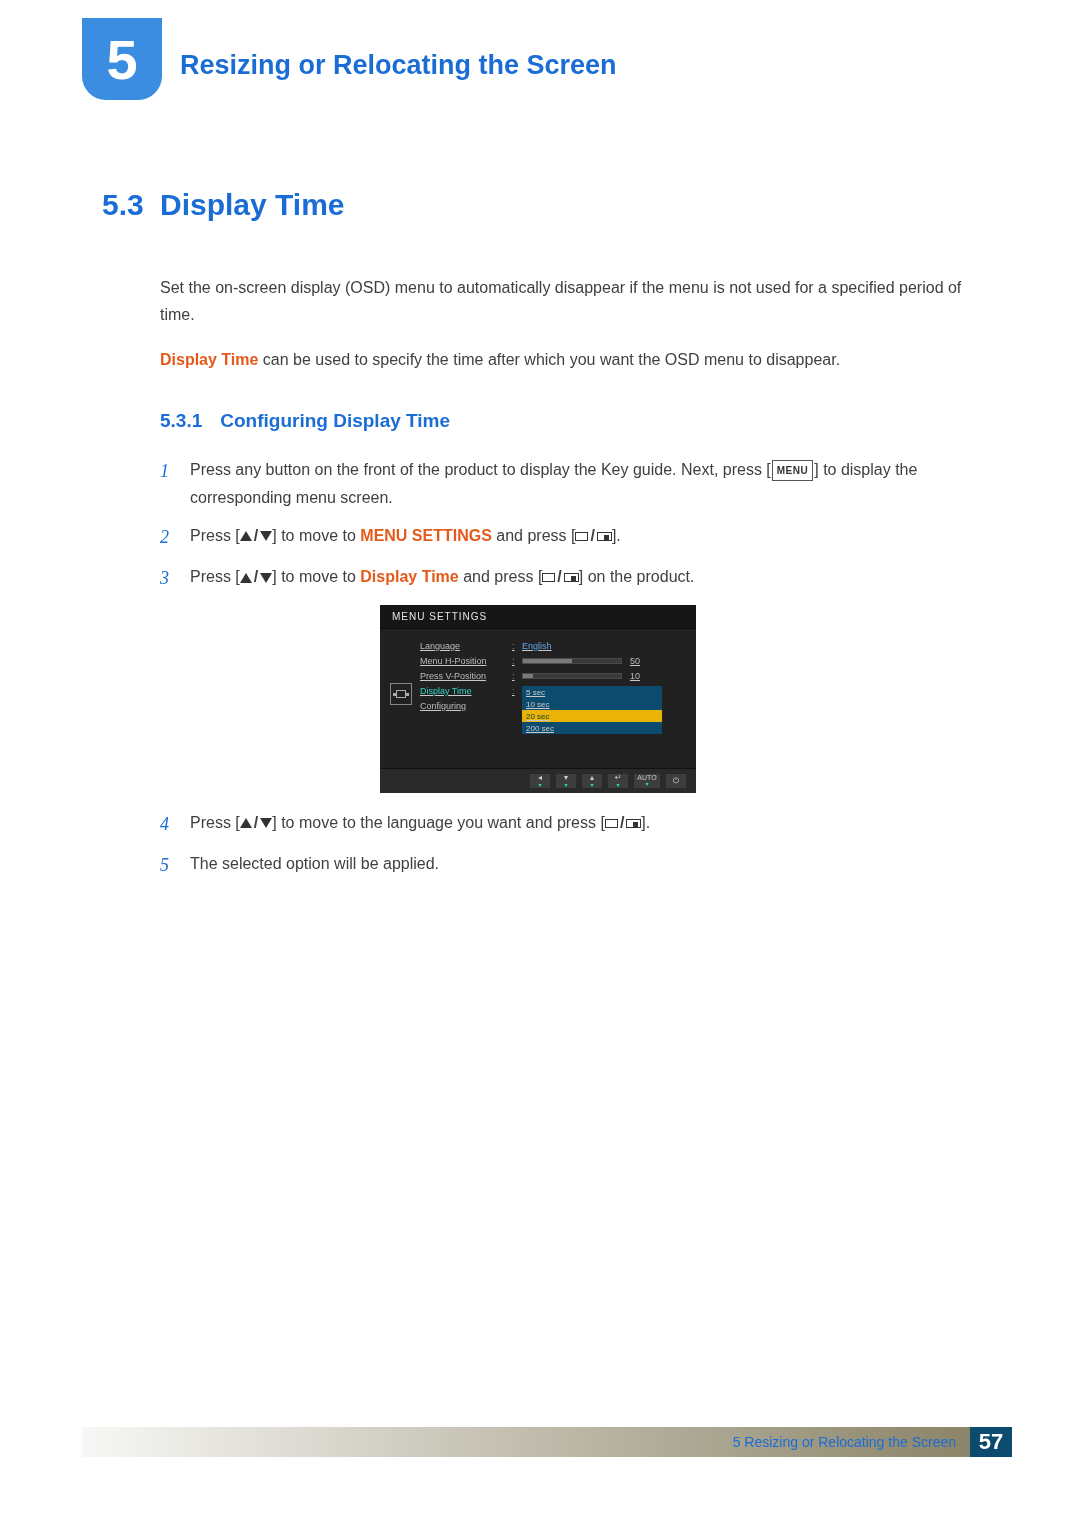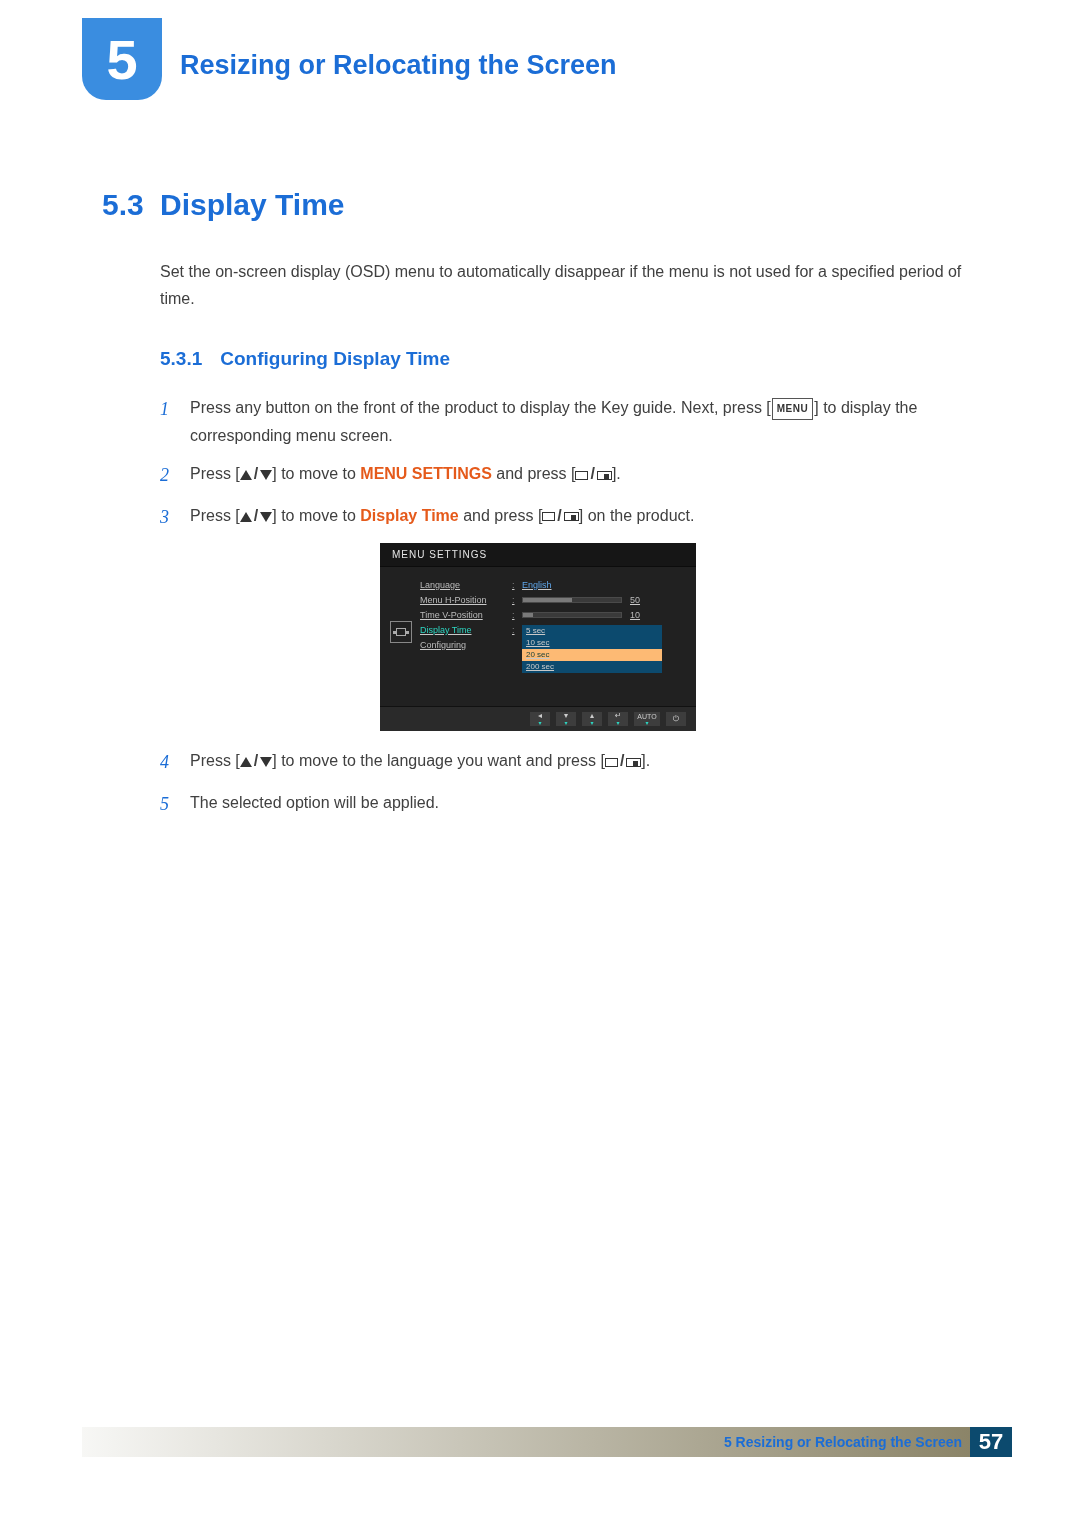--- a/index.html
+++ b/index.html
@@ -37,21 +37,21 @@
     font-size: 27px;
     font-weight: bold;
     padding-top: 30px;
   }
   .section {
     padding: 88px 100px 0 102px;
   }
   .section-header {
     display: flex;
     align-items: baseline;
-    margin-bottom: 36px;
+    margin-bottom: 52px;
   }
   .section-num {
     color: #1b6dd6;
     font-size: 30px;
     font-weight: bold;
     width: 58px;
   }
   .section-title {
     color: #1b6dd6;
     font-size: 30px;
@@ -227,21 +227,21 @@
     height: 12px;
     font-size: 8px;
     padding: 0 4px;
     display: flex;
     align-items: center;
     background: #0c4a6e;
     color: #ccc;
     margin-bottom: 0;
   }
   .osd-opt.sel {
-    background: #fdba74;
+    background: #eab308;
     color: #143e38;
     text-align: right;
   }
   .osd-footer {
     background: #2a2a2a;
     display: flex;
     justify-content: flex-end;
     gap: 6px;
     padding: 5px 10px;
     border-top: 1px solid #111;
@@ -275,27 +275,27 @@
     display: flex;
     align-items: stretch;
   }
   .foot-grad {
     flex: 1;
     background: linear-gradient(to right, #f7f7f5, #8b8468);
   }
   .foot-label {
     color: #1b6dd6;
     font-size: 14px;
-    font-weight: bold;
+    font-weight: normal;
     display: flex;
     align-items: center;
     padding: 0 14px;
     background: transparent;
     position: absolute;
-    right: 36px;
+    right: 42px;
     height: 30px;
   }
   .foot-page {
     width: 42px;
     background: #0c4a6e;
     color: #fff;
     font-size: 22px;
     font-weight: bold;
     display: flex;
     align-items: center;
@@ -311,20 +311,23 @@
 </div>
 
 <div class="section">
   <div class="section-header">
     <div class="section-num">5.3</div>
     <div class="section-title">Display Time</div>
   </div>
 
   <div class="body-text">
     <p class="para">Set the on-screen display (OSD) menu to automatically disappear if the menu is not used for a specified period of time.</p>
+    <p class="para">
+      <span class="orange">Display Time</span><span> can be used to specify the time after which you want the OSD menu to disappear.</span>
+    </p>
   </div>
 
   <div class="subsection">
     <span class="subsection-num">5.3.1</span>
     <span class="subsection-title">Configuring Display Time</span>
   </div>
 
   <div class="steps">
 
     <div class="step">
@@ -365,21 +368,21 @@
             </div>
             <div class="osd-row">
               <span class="osd-label">Menu H-Position</span>
               <span class="osd-colon">:</span>
               <span class="osd-slider">
                   <span class="osd-slider-fill" style="width:50%"></span>
                 </span>
               <span class="osd-slider-num">50</span>
             </div>
             <div class="osd-row">
-              <span class="osd-label">Time V-Position</span>
+              <span class="osd-label">Press V-Position</span>
               <span class="osd-colon">:</span>
               <span class="osd-slider">
                   <span class="osd-slider-fill" style="width:10%"></span>
                 </span>
               <span class="osd-slider-num">10</span>
             </div>
             <div class="osd-row">
               <span class="osd-label active">Display Time</span>
               <span class="osd-colon">:</span>
               <div class="osd-options" style="position:relative; top:18px;">

